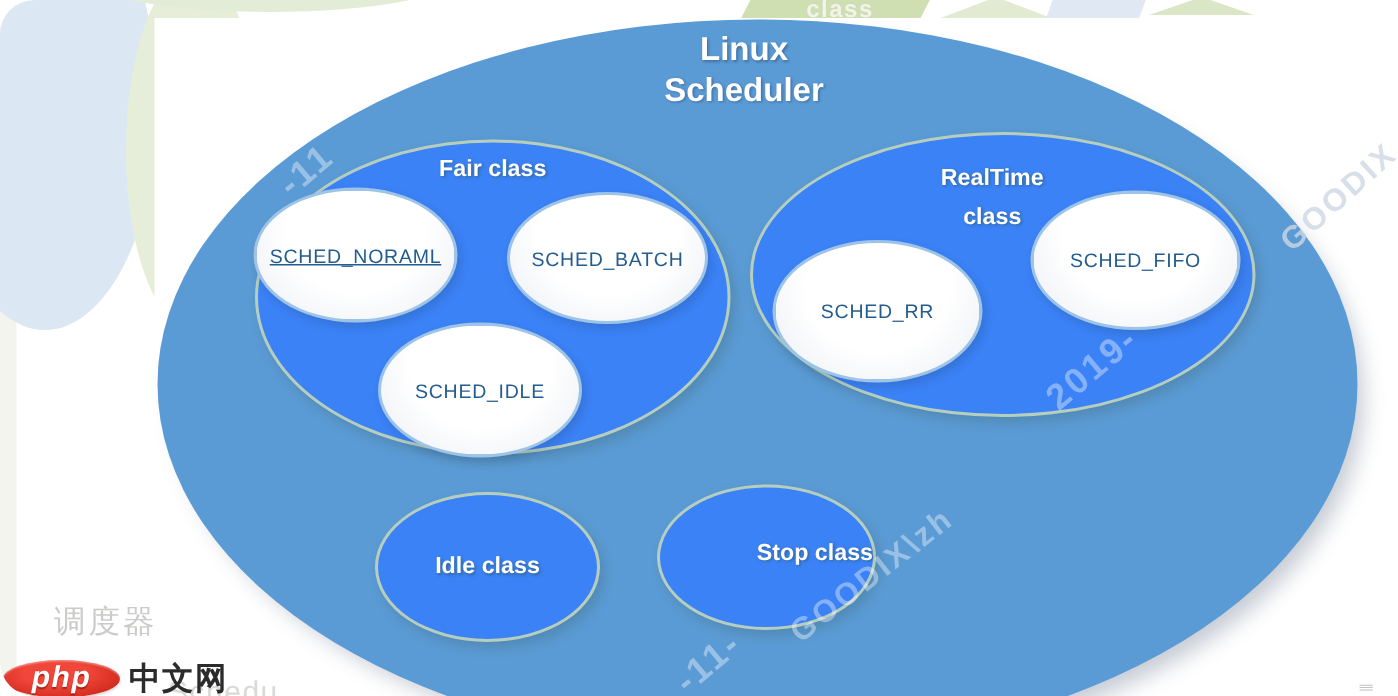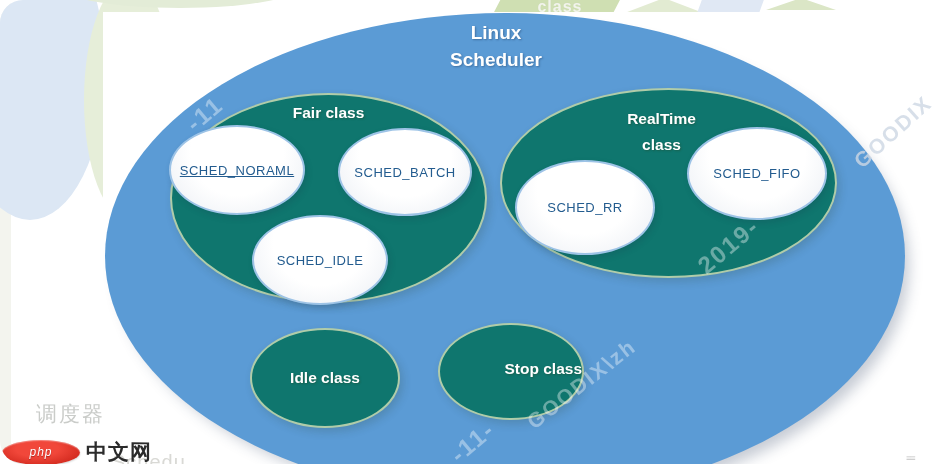--- a/index.html
+++ b/index.html
@@ -28,25 +28,25 @@
   
   .panel{position:absolute;left:103px;top:12px;width:829px;height:452px;background:#ffffff;z-index:2;}
   
   .scheduler-ellipse{
     position:absolute;left:105px;top:13px;width:800px;height:486px;z-index:3;
     background:#5B9BD5;border-radius:50%;
     box-shadow:8px 10px 14px -4px rgba(50,70,100,0.28);
   }
   .diagram-title{
     position:absolute;left:380px;top:19px;width:232px;z-index:4;text-align:center;
-    color:#ffffff;font-weight:bold;font-size:19px;line-height:27px;
+    color:#ffffff;font-weight:bold;font-size:22px;line-height:27px;
     text-shadow:1px 1px 2px rgba(30,60,100,0.45);
   }
   .class-ellipse{
-    position:absolute;z-index:4;background:#0f766e;border-radius:50%;
+    position:absolute;z-index:4;background:#3b82f6;border-radius:50%;
     border:2px solid rgba(205,220,180,0.85);
     box-shadow:3px 4px 8px rgba(40,60,40,0.18);
     box-sizing:border-box;
   }
   .fair-ellipse{left:170px;top:93px;width:317px;height:210px;}
   .realtime-ellipse{left:500px;top:88px;width:337px;height:190px;}
   .idle-ellipse{left:250px;top:328px;width:150px;height:100px;display:flex;align-items:center;justify-content:center;}
   .stop-ellipse{left:438px;top:323px;width:146px;height:97px;display:flex;align-items:center;justify-content:flex-end;padding-bottom:6px;box-sizing:border-box;}
   .class-label{
     color:#ffffff;font-weight:bold;font-size:15.5px;text-align:center;
@@ -83,21 +83,21 @@
     font-size:20px;color:#d9d9d5;letter-spacing:1px;
   }
   .site-logo{position:absolute;left:2px;top:438px;z-index:10;display:flex;align-items:center;}
   .logo-oval{
     width:78px;height:25px;border-radius:50%;
     background:radial-gradient(ellipse at 45% 35%,#f1473a 35%,#c21a10 100%);
     box-shadow:inset 0 1px 1px rgba(255,255,255,0.35),0 1px 2px rgba(0,0,0,0.2);
     display:flex;align-items:center;justify-content:center;
   }
   .logo-oval span{
-    color:#ffffff;font-weight:normal;font-style:italic;font-size:12px;letter-spacing:1px;
+    color:#ffffff;font-weight:bold;font-style:italic;font-size:20px;letter-spacing:1px;
     text-shadow:0 1px 1px rgba(120,10,5,0.6);
   }
   .logo-site{margin-left:6px;font-size:21px;font-weight:bold;color:#2b2b2b;letter-spacing:1px;}
   .corner-artifact{
     position:absolute;left:906px;top:453px;z-index:10;
     font-size:9px;color:#c2c2c2;letter-spacing:-1px;
   }
 </style>
 </head>
 <body>

